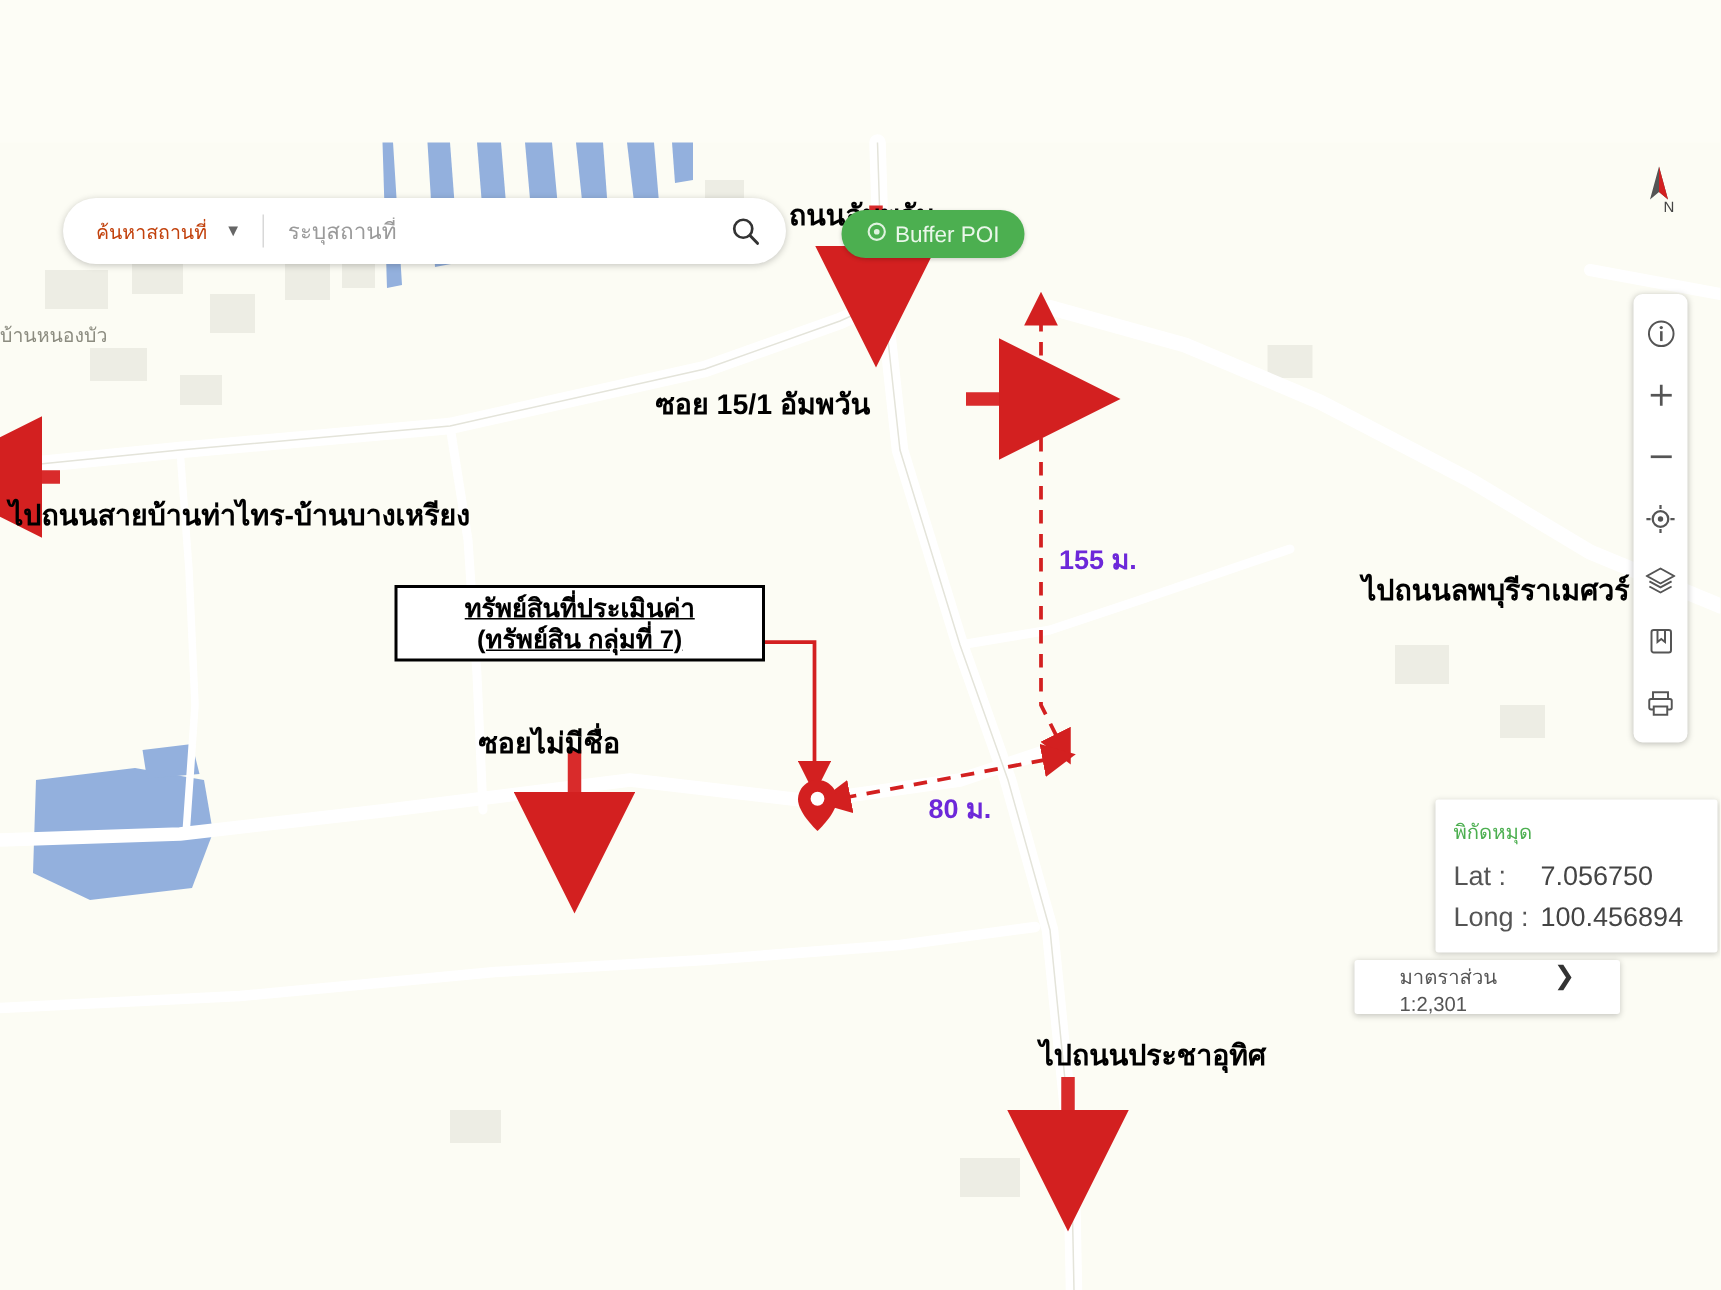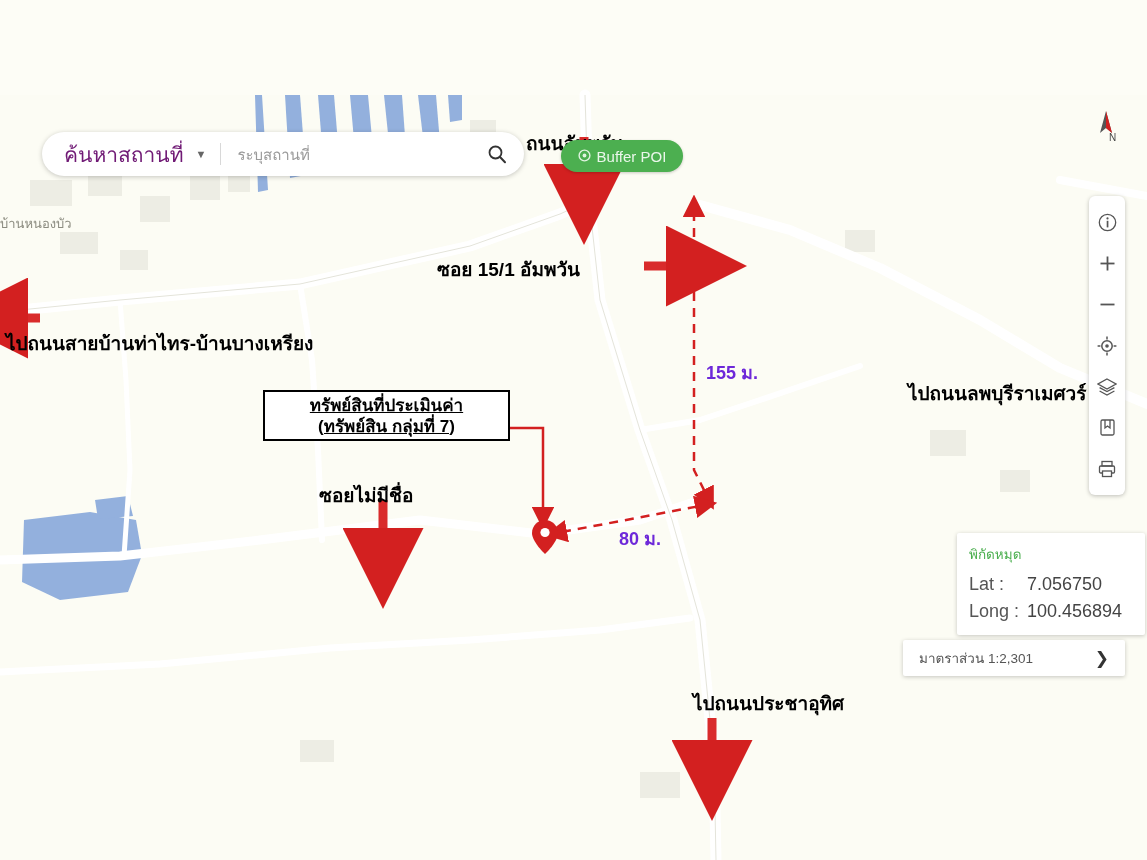--- a/index.html
+++ b/index.html
@@ -12,21 +12,21 @@
   #map-root{position:absolute;left:0;top:0;width:1147px;height:860px;overflow:hidden;background:#fcfcf4;}
 
   svg.mapsvg{position:absolute;left:0;top:0;width:1147px;height:860px;}
 
   
   #search-bar{
     position:absolute;left:42px;top:132px;width:482px;height:44px;
     background:#fff;border-radius:24px;box-shadow:0 1px 5px rgba(0,0,0,.22);
     display:flex;align-items:center;padding:0 6px 0 22px;box-sizing:border-box;
   }
-  #search-type{font-size:21px;color:#701a75;white-space:nowrap;}
+  #search-type{font-size:13px;color:#c2410c;white-space:nowrap;}
   #search-chevron{margin:0 14px 0 12px;color:#666;font-size:11px;}
   #search-div{width:1px;height:22px;background:#d8d8d8;}
   #search-input{
     border:0;outline:0;flex:1;font-size:15px;color:#222;margin-left:14px;
     font-family:"Liberation Sans", sans-serif;background:transparent;
   }
   #search-input::placeholder{color:#9a9a9a;}
   #search-icon{width:34px;height:34px;display:flex;align-items:center;justify-content:center;margin-right:4px;}
 
   
@@ -52,24 +52,24 @@
   #coord-card{
     position:absolute;left:957px;top:533px;width:188px;height:102px;
     background:#fff;box-shadow:0 1px 4px rgba(0,0,0,.22);border-radius:2px;
     padding:10px 12px;box-sizing:border-box;
   }
   #coord-title{color:#4caf50;font-size:13.5px;margin-bottom:9px;}
   .coord-row{display:flex;font-size:18px;color:#555;margin-bottom:6px;align-items:flex-end;}
   .coord-key{width:58px;}
   .coord-val{color:#444;}
   #scale-card{
-    position:absolute;left:903px;top:640px;width:222px;height:36px;
+    position:absolute;left:903px;top:640px;width:177px;height:36px;
     background:#fff;box-shadow:0 1px 4px rgba(0,0,0,.22);border-radius:2px;
-    display:flex;align-items:center;justify-content:space-between;
-    padding:0 16px;box-sizing:border-box;color:#555;font-size:13.5px;
+    display:flex;align-items:flex-start;justify-content:space-between;
+    padding:0 30px;box-sizing:border-box;color:#555;font-size:13.5px;
   }
   #scale-arrow{color:#333;font-size:17px;}
 
   
   .anno{
     position:absolute;font-family:"Liberation Sans", sans-serif;
     font-weight:bold;color:#000;font-size:19px;white-space:nowrap;
   }
   .anno-red{color:#6d28d9;font-size:18px;font-weight:bold;}
   #prop-box{

